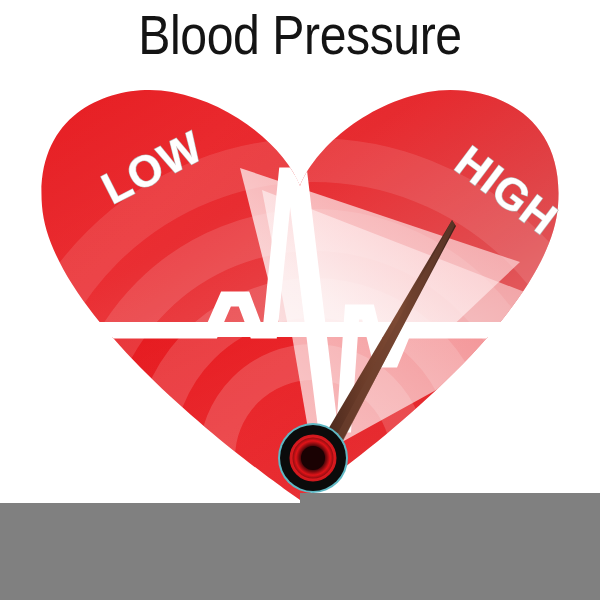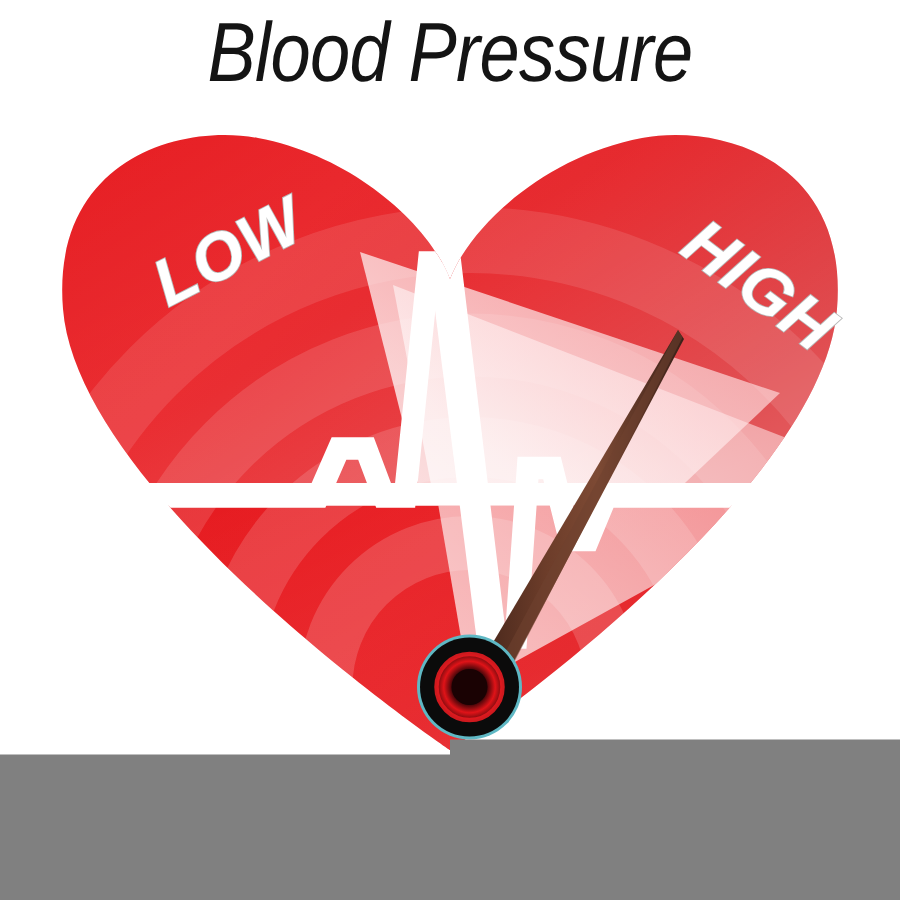--- a/index.html
+++ b/index.html
@@ -11,21 +11,20 @@
     width: 600px;
     height: 600px;
     overflow: hidden;
     font-family: "Liberation Sans", sans-serif;
   }
   #stage {
     position: relative;
     width: 532px;
     height: 600px;
     background: #ffffff;
-    font-style: italic;
   }
   #title {
     position: absolute;
     left: 0;
     top: 2px;
     width: 600px;
     text-align: center;
     font-family: "Liberation Sans", sans-serif;
     font-size: 56px;
     font-weight: 400;

